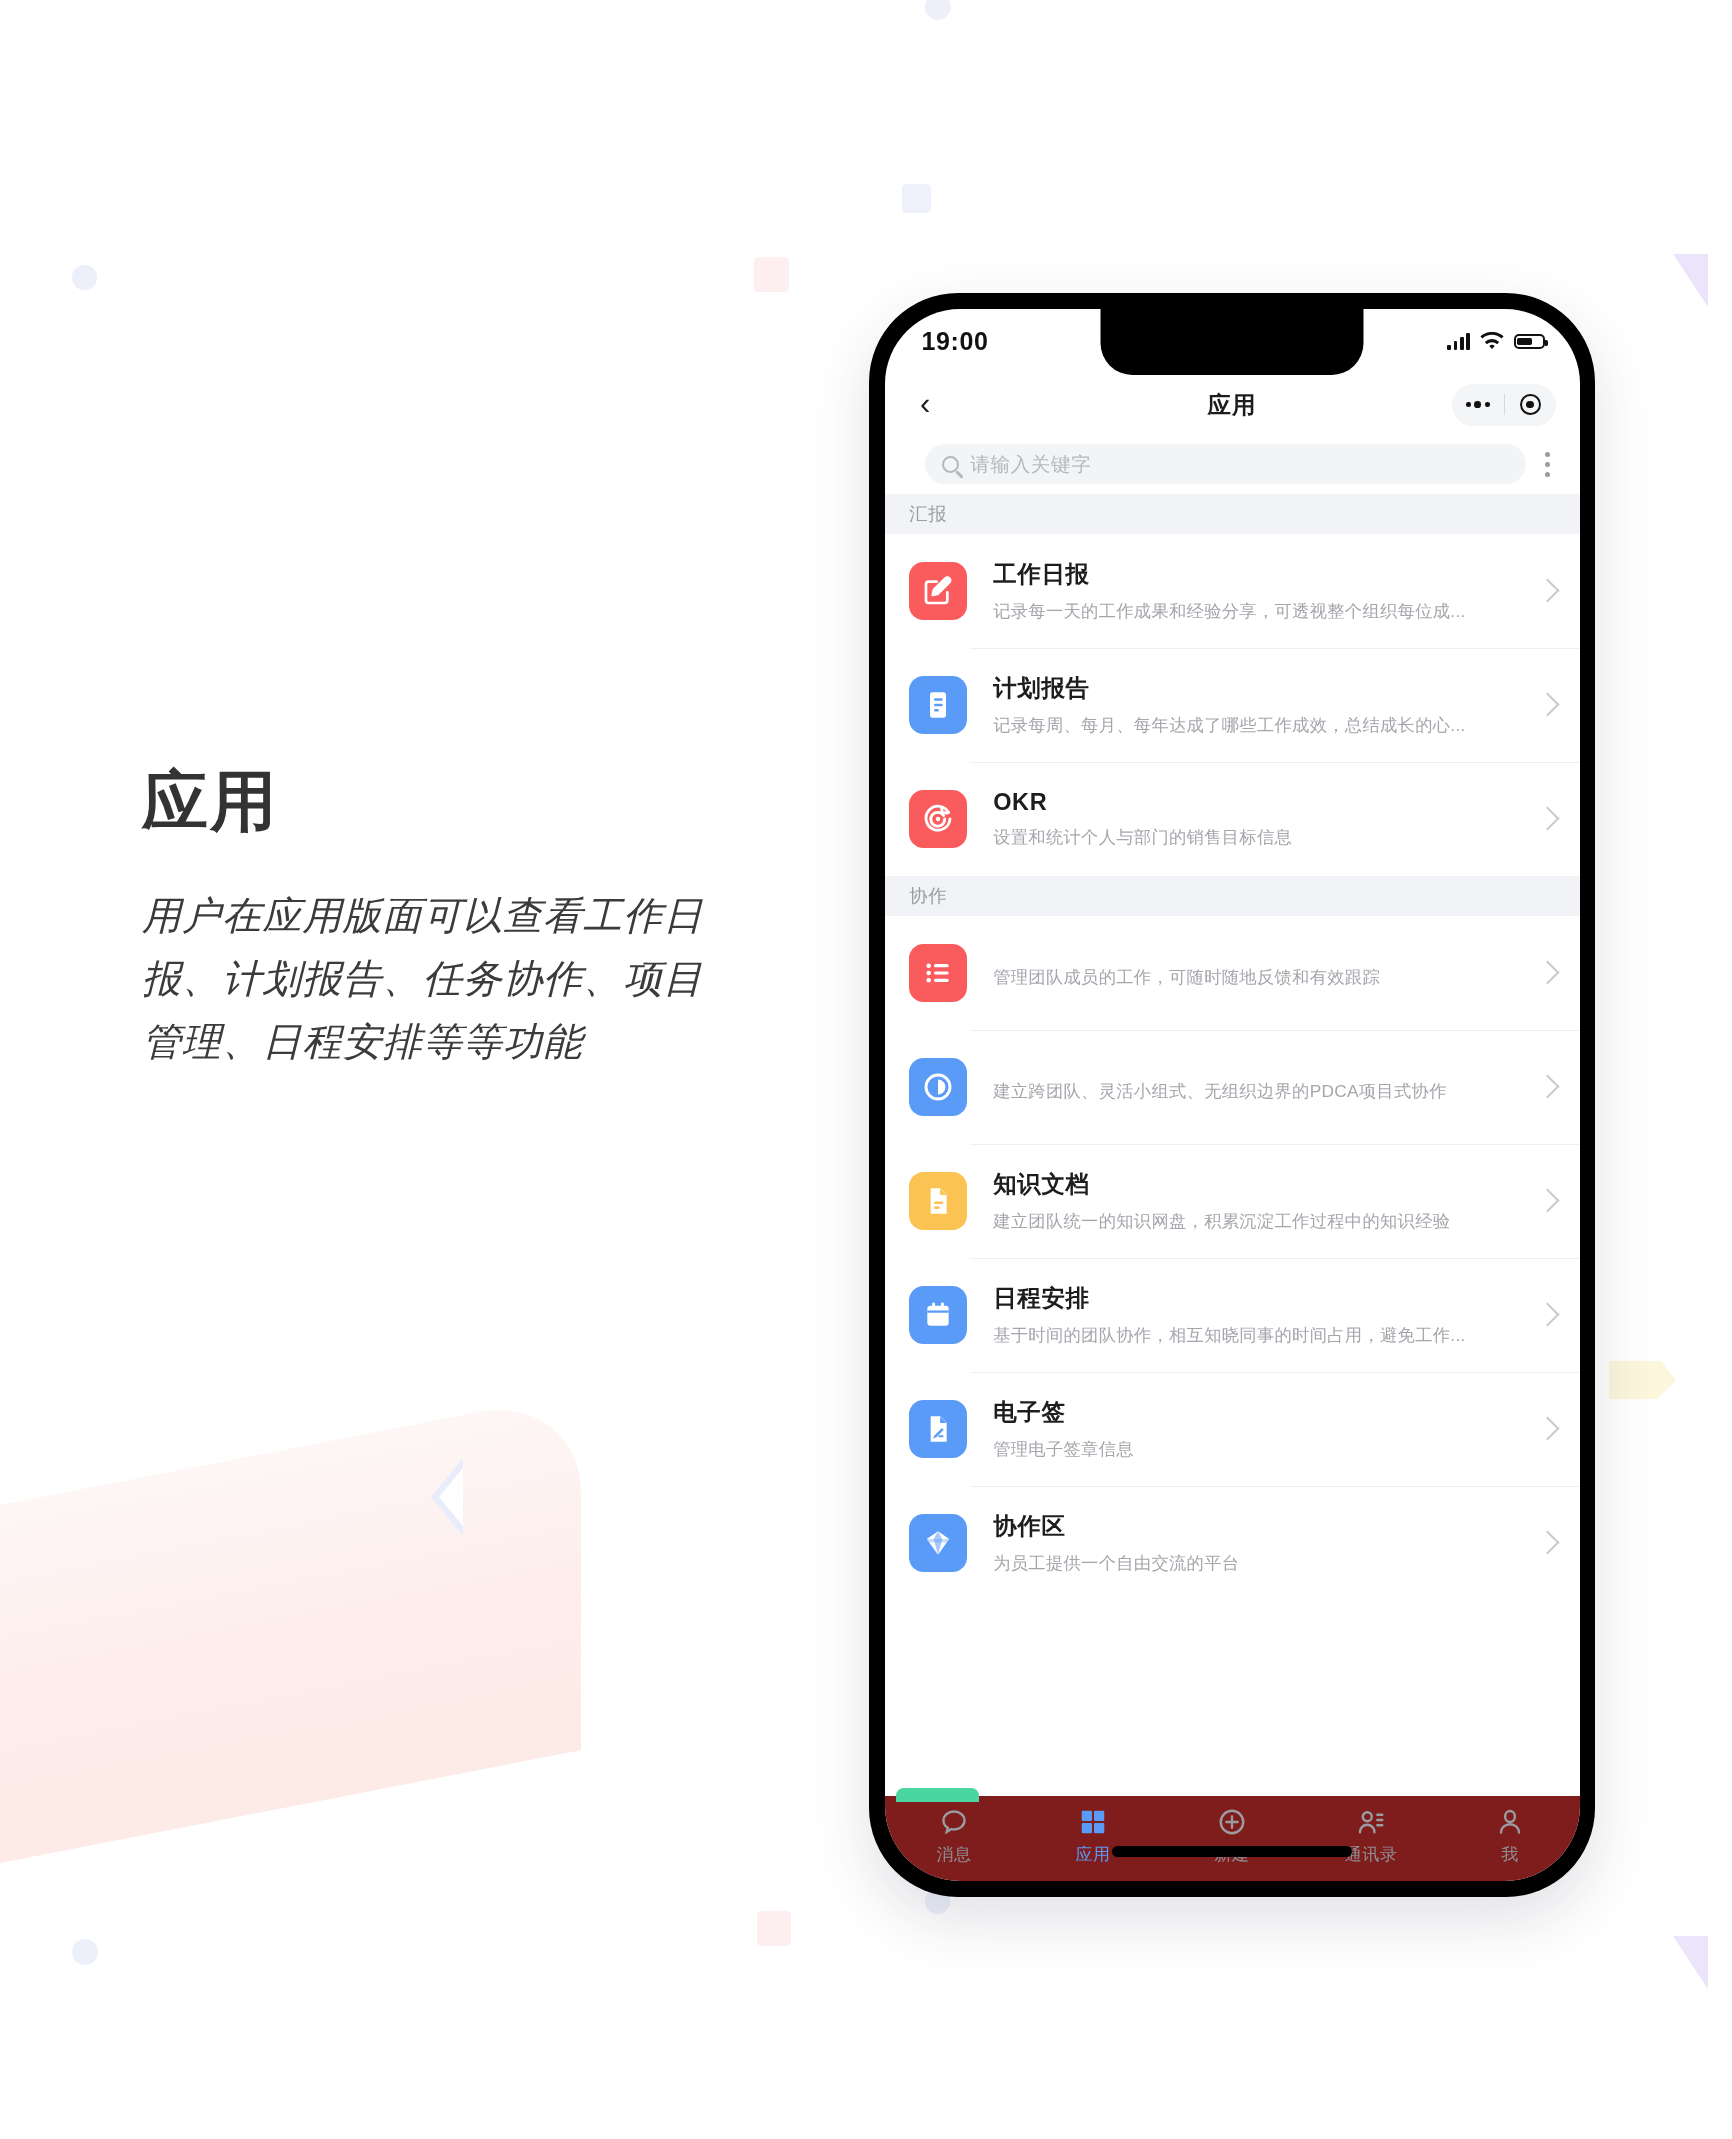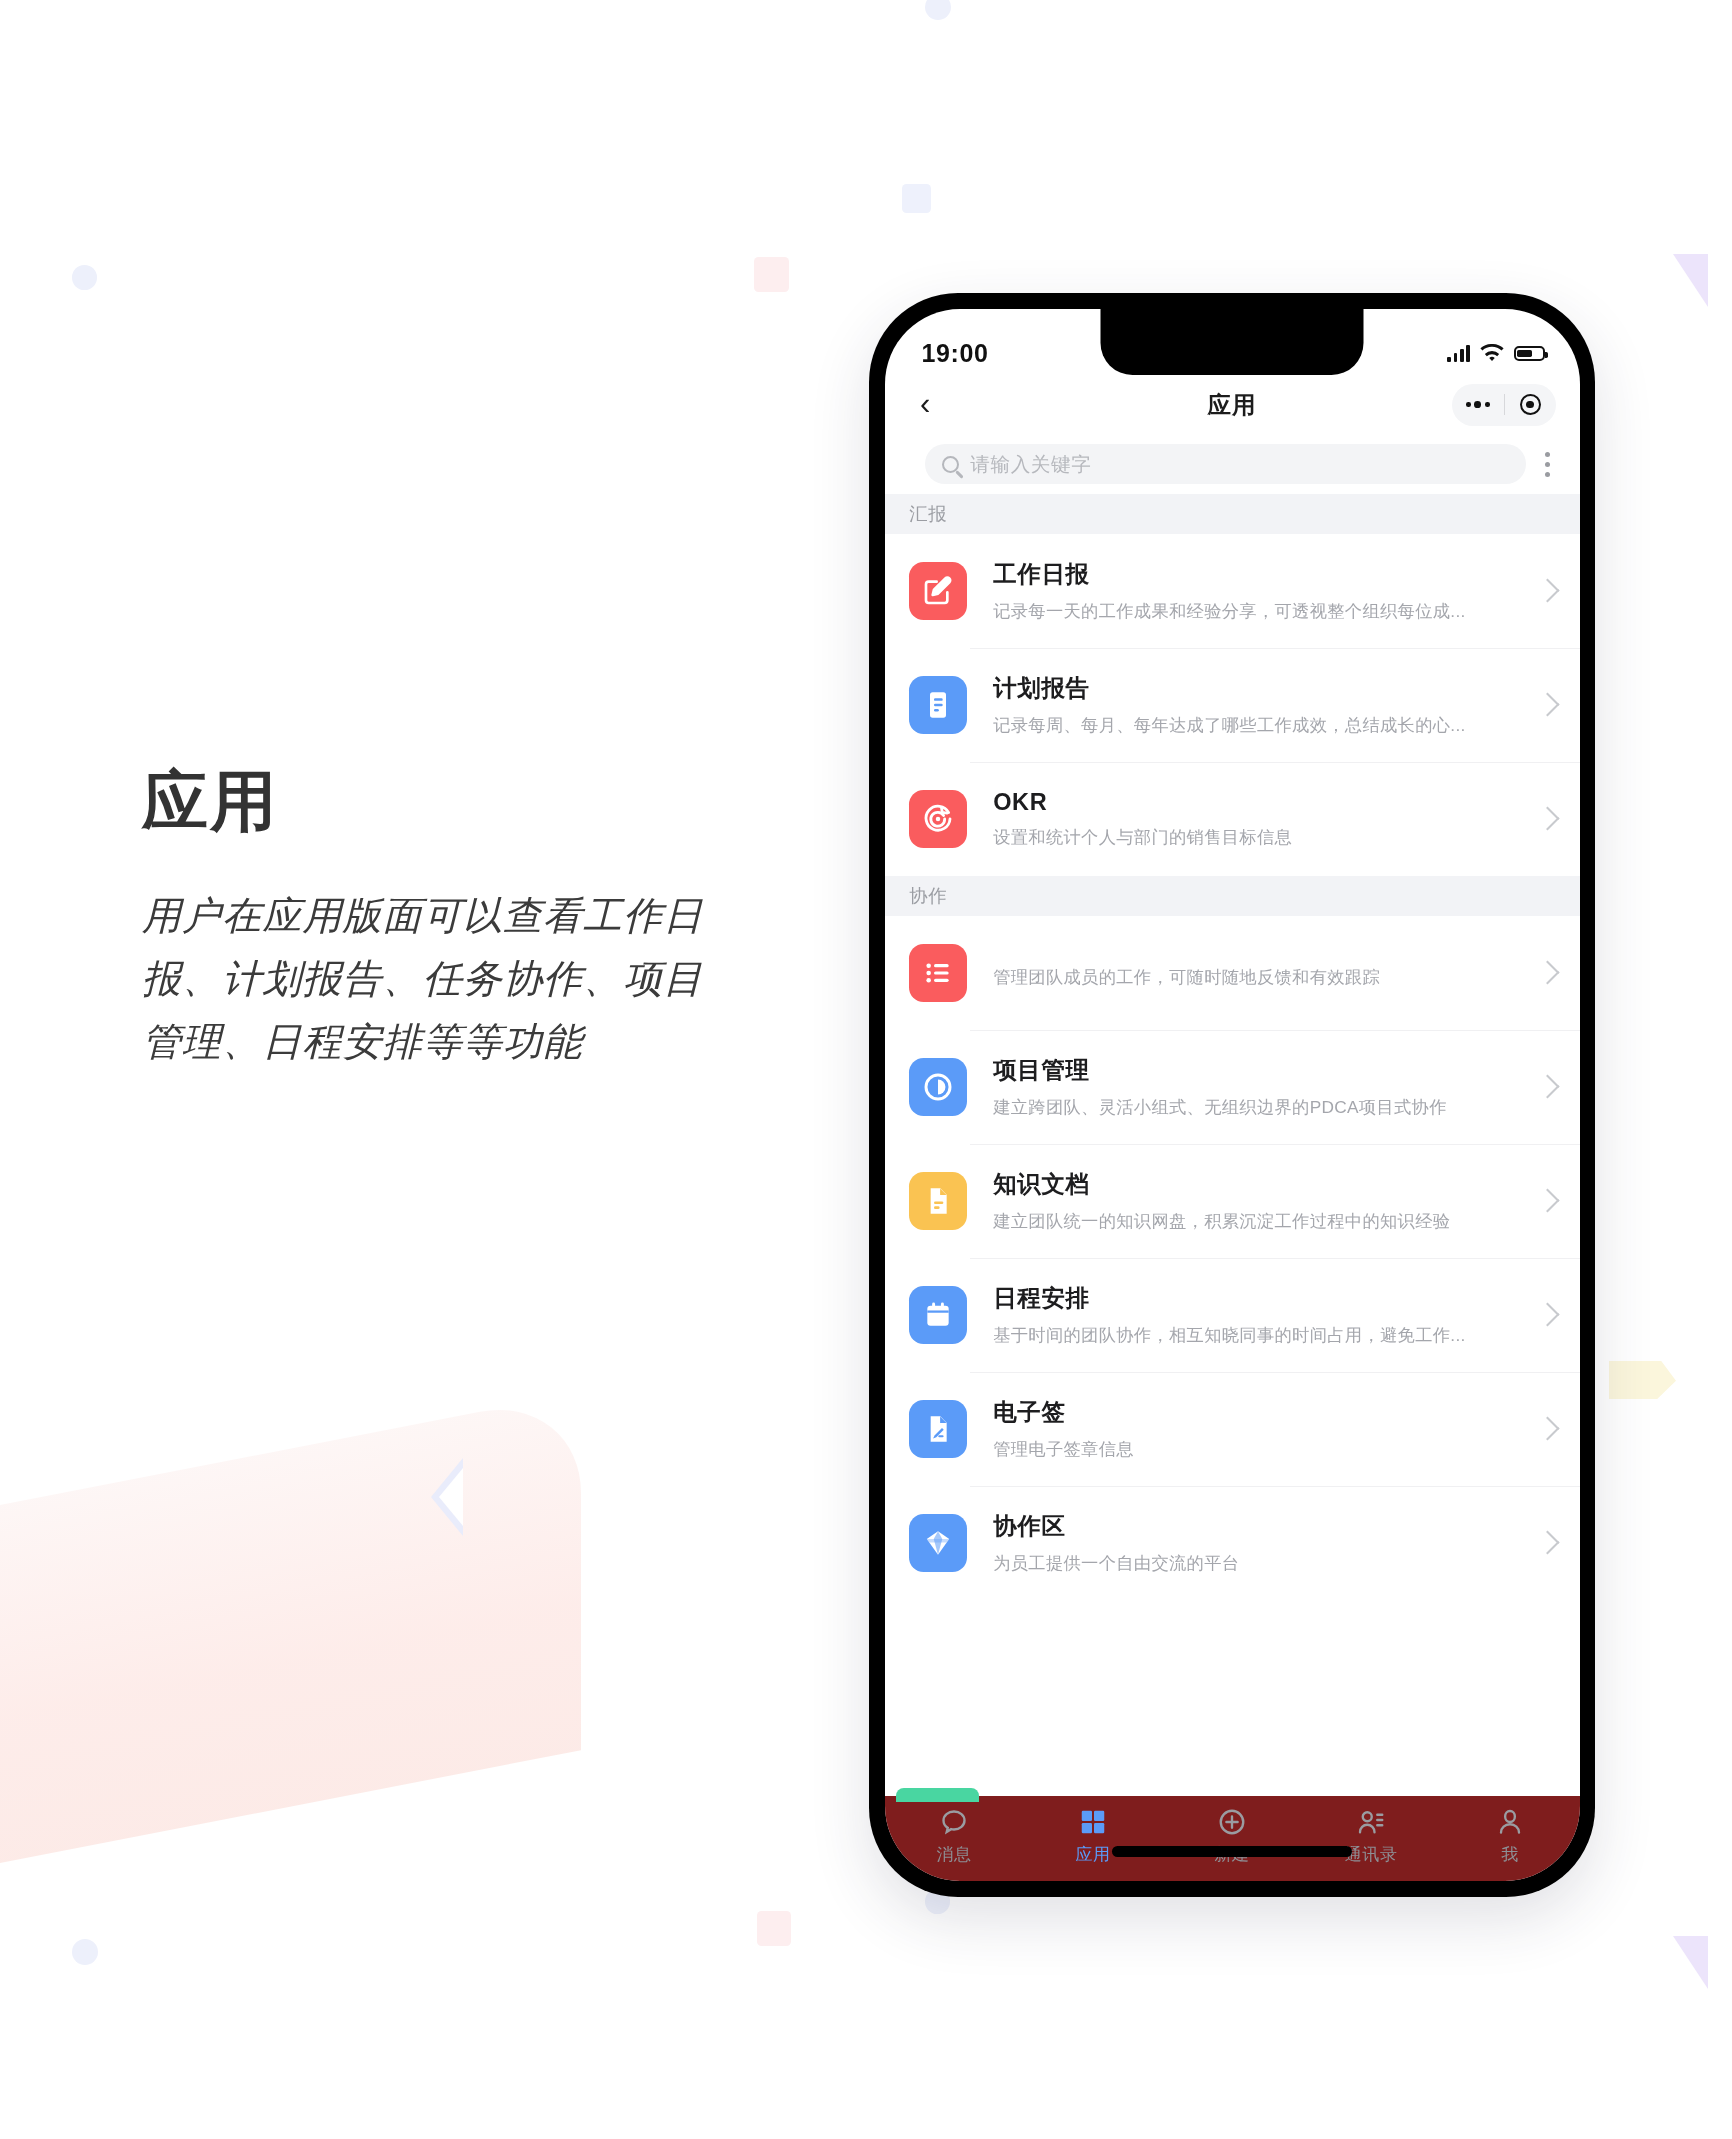--- a/index.html
+++ b/index.html
@@ -88,21 +88,21 @@
   .notch{
     position:absolute; left:50%; transform:translateX(-50%);
     top:0; width:263px; height:66px;
     background:#000000;
     border-radius:0 0 32px 32px;
     z-index:9;
   }
 
   
   .status-bar{
-    position:absolute; top:12px; left:0; right:0; height:66px;
+    position:absolute; top:0; left:0; right:0; height:66px;
     display:flex; align-items:center; justify-content:space-between;
     padding:0 35px 0 37px; z-index:8;
   }
   .status-time{ font-size:25px; font-weight:bold; color:#111; letter-spacing:0.6px; }
   .status-right{ display:flex; align-items:center; gap:9px; }
   .sig-bars{ display:flex; align-items:flex-end; gap:2.2px; height:17px; }
   .sig-bars i{ display:block; width:3.9px; background:#111; border-radius:1.1px; }
   .sig-bars i:nth-child(1){ height:5.6px; }
   .sig-bars i:nth-child(2){ height:9px; }
   .sig-bars i:nth-child(3){ height:13px; }
@@ -378,21 +378,20 @@
       </div>
 
       <div class="row">
         <div class="app-icon ic-blue">
           <svg viewBox="0 0 24 24">
             <circle cx="12" cy="12" r="9" fill="none" stroke="#fff" stroke-width="2.2"></circle>
             <path d="M12 6.4A5.6 5.6 0 0 1 12 17.6Z" fill="#fff"></path>
           </svg>
         </div>
         <div class="row-text">
-          <div class="row-title">项目管理</div>
           <div class="row-sub">建立跨团队、灵活小组式、无组织边界的PDCA项目式协作</div>
         </div>
         <div class="chev"></div>
       </div>
 
       <div class="row">
         <div class="app-icon ic-yellow">
           <svg viewBox="0 0 24 24">
             <path d="M6.5 2.5h7.2L18.5 7.4V21.5H6.5Z" fill="#fff"></path>
             <path d="M13.6 2.6v4.9h4.8Z" fill="#fac352"></path>

